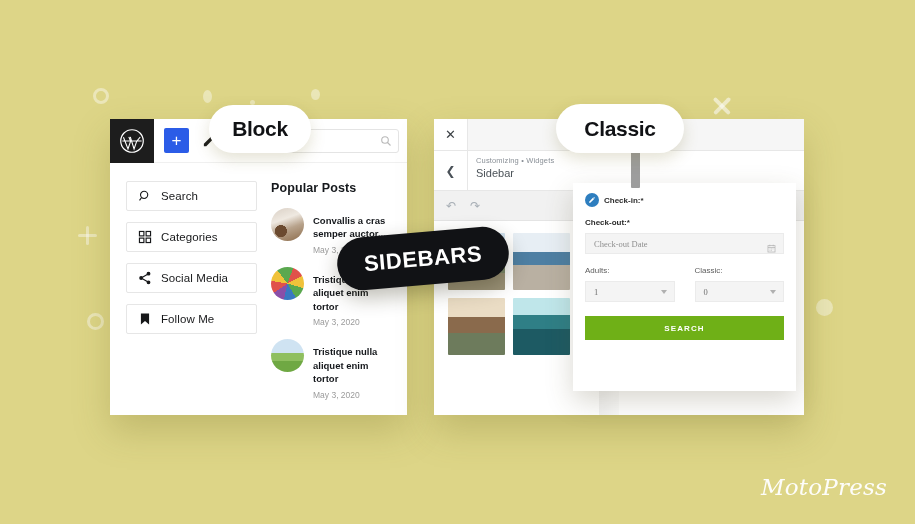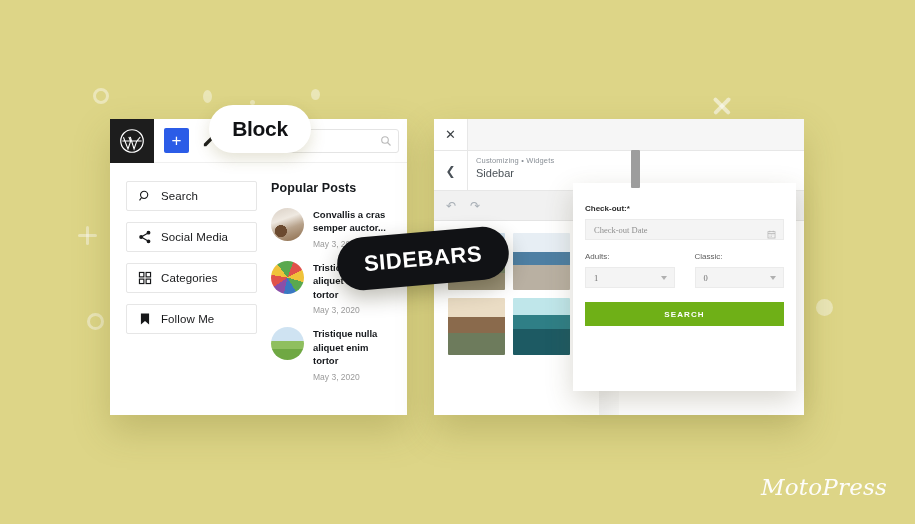--- a/index.html
+++ b/index.html
@@ -107,21 +107,21 @@
   .pp-thumb.t2 {
     background:
       conic-gradient(from 20deg, #e0524a 0 12%, #f0c23a 12% 24%,
         #5aa84f 24% 36%, #3a78c2 36% 48%, #8a4fa8 48% 60%,
         #e0524a 60% 72%, #f0c23a 72% 84%, #5aa84f 84% 100%),
       #cfd6e2;
   }
   .pp-thumb.t3 {
     background: linear-gradient(180deg,#cfe3f2 0 42%, #8fbf5f 42% 68%, #6fa843 68% 100%);
   }
-  .pp-text { min-width: 0; }
+  .pp-text { min-width: 0; margin-top: 6px; }
   .pp-head {
     font-size: 9.5px; font-weight: 700; color: #15181c;
     line-height: 1.42; margin-bottom: 4px;
   }
   .pp-date { font-size: 8.5px; color: #9b9b9b; }
 
   
   #classic-panel { left: 434px; top: 119px; width: 370px; height: 296px; }
 
   .cz-topbar {
@@ -305,48 +305,48 @@
       <div class="block-col-left">
 
         <div class="blk-btn">
           <span class="bi">
             <svg viewBox="0 0 24 24" fill="none" stroke="#17181a" stroke-width="1.9">
               <circle cx="10.5" cy="10" r="6.2"></circle>
                 <path d="M6.2 14.6 L2.6 19.6"></path>
             </svg>
           </span>
           <span class="bl">Search</span>
+        </div>
+
+        <div class="blk-btn">
+          <span class="bi">
+            <svg viewBox="0 0 24 24" fill="none" stroke="#17181a" stroke-width="2">
+              <rect x="2.5" y="2.5" width="7.6" height="7.6"></rect>
+              <rect x="13.9" y="2.5" width="7.6" height="7.6"></rect>
+              <rect x="2.5" y="13.9" width="7.6" height="7.6"></rect>
+              <rect x="13.9" y="13.9" width="7.6" height="7.6"></rect>
+            </svg>
+          </span>
+          <span class="bl">Categories</span>
         </div>
 
         <div class="blk-btn">
           <span class="bi">
             <svg viewBox="0 0 24 24" fill="none" stroke="#17181a" stroke-width="2">
               <circle cx="18" cy="4.6" r="2.3" fill="#17181a"></circle>
               <circle cx="18" cy="19.4" r="2.3" fill="#17181a"></circle>
               <circle cx="5.4" cy="12" r="2.3" fill="#17181a"></circle>
               <path d="M7.6 10.8 L15.8 5.8 M7.6 13.2 L15.8 18.2"></path>
             </svg>
           </span>
           <span class="bl">Social Media</span>
         </div>
 
         <div class="blk-btn">
           <span class="bi">
-            <svg viewBox="0 0 24 24" fill="none" stroke="#17181a" stroke-width="2">
-              <rect x="2.5" y="2.5" width="7.6" height="7.6"></rect>
-              <rect x="13.9" y="2.5" width="7.6" height="7.6"></rect>
-              <rect x="2.5" y="13.9" width="7.6" height="7.6"></rect>
-              <rect x="13.9" y="13.9" width="7.6" height="7.6"></rect>
-            </svg>
-          </span>
-          <span class="bl">Categories</span>
-        </div>
-
-        <div class="blk-btn">
-          <span class="bi">
             <svg viewBox="0 0 24 24" fill="#17181a">
               <path d="M5 2.6 h14 v18.8 L12 15.4 L5 21.4 z"></path>
             </svg>
           </span>
           <span class="bl">Follow Me</span>
         </div>
 
       </div>
 
       <div class="block-col-right">
@@ -411,20 +411,28 @@
         <div class="gal-cell g6"></div>
         <div class="gal-cell g4 clip"></div>
       </div>
     </div>
 
     <div class="cz-vstrip"></div>
   </div>
 
   <div id="booking-card">
 
+    <div class="bk-labelrow">
+      <span class="bk-pencil">
+        <svg viewBox="0 0 24 24" fill="currentColor">
+          <path d="M3.4 17 L14.8 5.6 l3.6 3.6 L7 20.6 H3.4 z M16.2 4.2 l1.5-1.5 3.6 3.6 -1.5 1.5 z"></path>
+        </svg>
+      </span>
+      <span class="bk-label"><span>Check-in:</span><span class="req">*</span></span>
+    </div>
 
     <div class="bk-gap"></div>
 
     <div class="bk-labelrow">
       <span class="bk-label"><span>Check-out:</span><span class="req">*</span></span>
     </div>
     <div class="bk-field">
       <span class="ph">Check-out Date</span>
       <span class="cal">
         <svg viewBox="0 0 24 24" fill="none" stroke="currentColor" stroke-width="2">
@@ -455,20 +463,23 @@
       <span>SEARCH</span>
     </div>
   </div>
 
   <div id="pill-connector"></div>
 
   <div class="pill" id="pill-block">
     <span>Block</span>
   </div>
 
+  <div class="pill" id="pill-classic">
+    <span>Classic</span>
+  </div>
 
   <div id="pill-sidebars">
     <span>SIDEBARS</span>
   </div>
 
   <div id="brand">
     <span>MotoPress</span>
   </div>
 
 </div>

